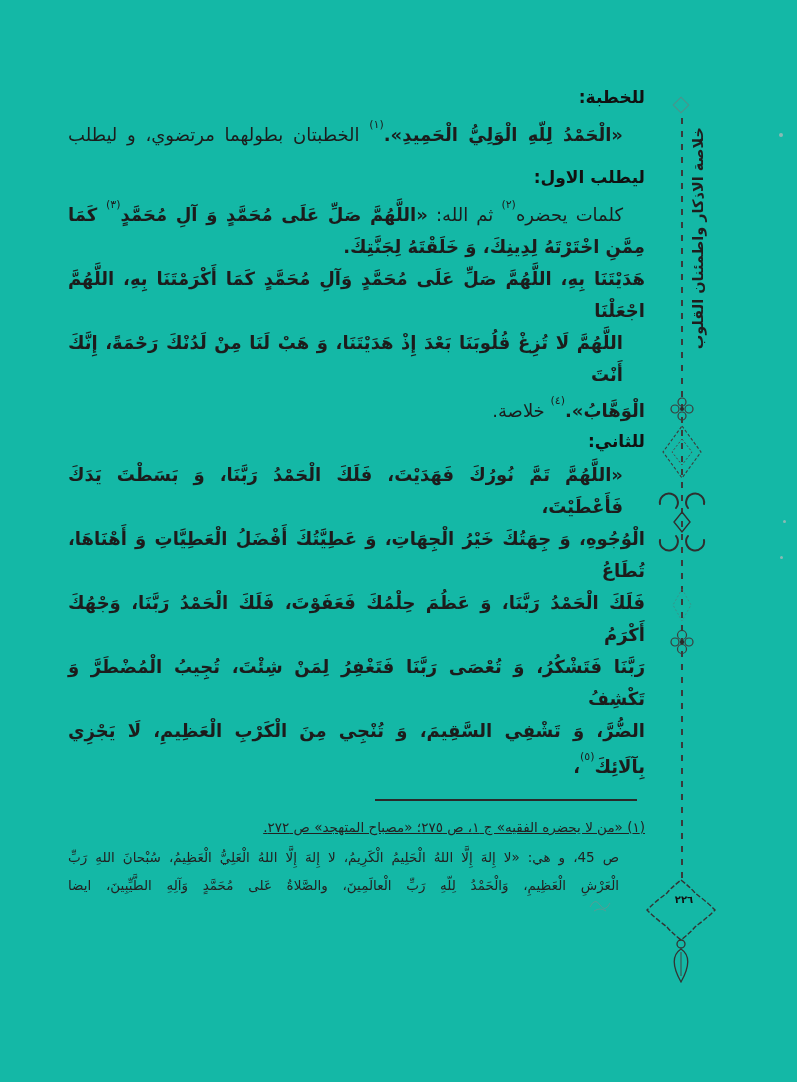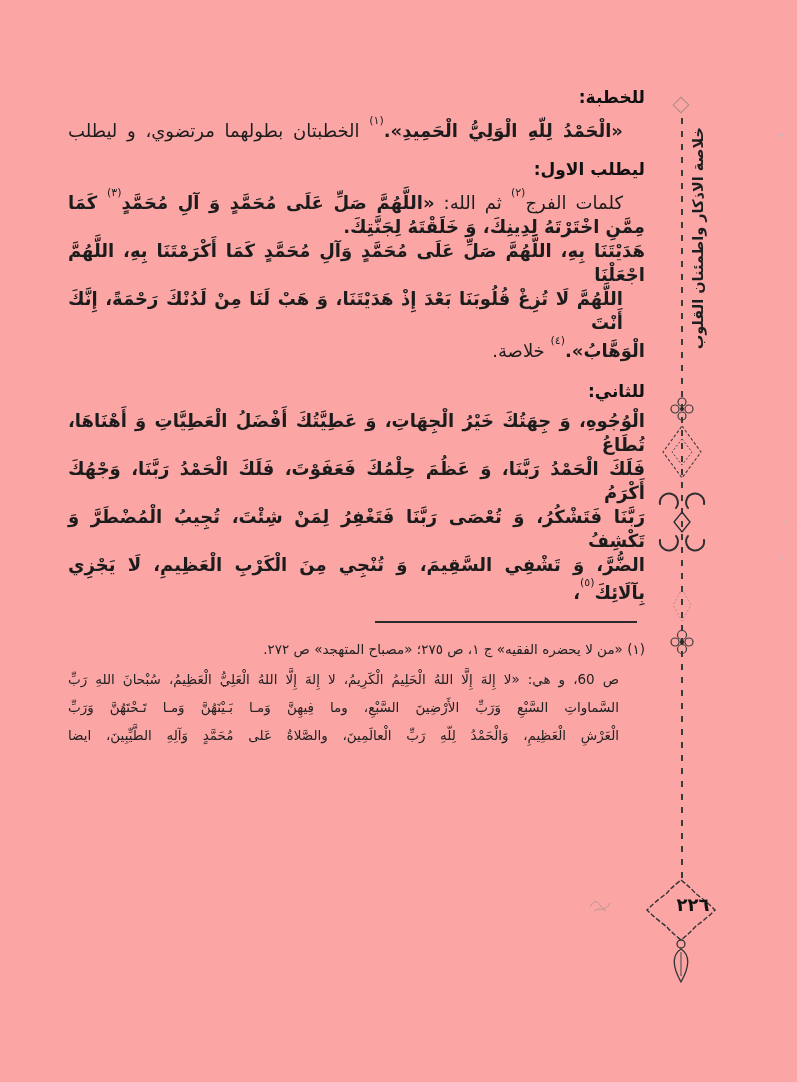--- a/index.html
+++ b/index.html
@@ -1,69 +1,69 @@
 <!DOCTYPE html>
 <html lang="ar" dir="rtl"><head>
 <meta charset="utf-8">
 <style>
   html,body{margin:0;padding:0;background:#e8e8e8;}
   #page{
-    position:relative;width:797px;height:1082px;background:#fca5a5;
+    position:relative;width:797px;height:1082px;background:#14b8a6;
     margin:0 auto;overflow:hidden;direction:rtl;
     font-family:"DejaVu Sans",sans-serif;color:#1c1c1c;
   }
   
   .main{position:absolute;top:85px;right:152px;width:577px;}
   .sec-heading{
     font-size:17px;font-weight:700;line-height:24px;color:#111;
     text-align:right;margin:0 0 6px 0;
   }
   .h-gap{margin-top:14px;}
-  .h-gap-sm{margin-top:16px;}
+  .h-gap-sm{margin-top:2px;}
   .bl{ 
-    font-size:18px;line-height:24px;white-space:normal;
+    font-size:18px;line-height:32px;white-space:normal;
     text-align:justify;text-align-last:justify;
   }
   .bl.last{text-align-last:right;}
   .indent{padding-right:22px;}
   .b{font-weight:700;}
   sup.fnm{
     font-size:11px;font-weight:400;position:relative;top:-6px;
     letter-spacing:-1px;
   }
   
   .fn-sep{
     height:0;border-top:2px solid #2a2a2a;width:262px;
     margin:16px 8px 12px auto;
   }
   .footnotes{font-size:13.5px;line-height:28px;color:#222;}
   .fl{text-align:justify;text-align-last:justify;}
-  .fl.last,.fl.single{text-align:center;text-align-last:right;}
+  .fl.last,.fl.single{text-align:center;text-align-last:right;text-decoration:underline;}
   .fl.cont{padding-right:26px;}
   .fn-item{margin-bottom:2px;}
   
   .m-rule{
     position:absolute;left:681px;top:118px;width:2px;height:762px;
     background:repeating-linear-gradient(180deg,#3a3a3a 0 6px,transparent 6px 13px);
   }
   .m-title{
     position:absolute;left:687px;top:287px;width:160px;height:22px;
     transform:rotate(-90deg);transform-origin:0 0;
     font-size:14.5px;font-weight:700;color:#1e1e1e;
     text-align:right;white-space:nowrap;line-height:22px;
   }
   .sparkle{
     position:absolute;left:675px;top:99px;width:10px;height:10px;
     border:1px solid #777;transform:rotate(45deg);opacity:.6;
   }
   .orn{position:absolute;}
   .cartouche{position:absolute;left:645px;top:878px;width:72px;height:64px;}
   .cartouche .num{
-    position:absolute;left:12px;top:16px;width:72px;text-align:center;
-    font-size:18px;font-weight:700;color:#111;letter-spacing:2px;
+    position:absolute;left:3px;top:16px;width:72px;text-align:center;
+    font-size:10px;font-weight:700;color:#111;letter-spacing:2px;
   }
   .pendant{position:absolute;left:668px;top:938px;width:26px;height:46px;}
   .speck{position:absolute;background:#bbb;border-radius:50%;opacity:.7;}
 </style>
 </head>
 <body>
 
 <div id="page">
 
   <div class="main">
@@ -71,51 +71,51 @@
     <div class="sec-heading">للخطبة:</div>
     <div>
       <div class="bl indent">
         <span class="b">«الْحَمْدُ لِلّهِ الْوَلِيُّ الْحَمِيدِ».</span><sup class="fnm">(١)</sup><span> الخطبتان بطولهما مرتضوي، و ليطلب</span>
       </div>
     </div>
 
     <div class="sec-heading h-gap">ليطلب الاول:</div>
     <div>
       <div class="bl indent">
-        <span>كلمات الفرج</span><sup class="fnm">(٢)</sup><span> ثم الله: </span><span class="b">«اللَّهُمَّ صَلِّ عَلَى مُحَمَّدٍ وَ آلِ مُحَمَّدٍ</span><sup class="fnm">(٣)</sup><span class="b"> كَمَا</span>
+        <span>كلمات يحضره</span><sup class="fnm">(٢)</sup><span> ثم الله: </span><span class="b">«اللَّهُمَّ صَلِّ عَلَى مُحَمَّدٍ وَ آلِ مُحَمَّدٍ</span><sup class="fnm">(٣)</sup><span class="b"> كَمَا</span>
       </div>
       <div class="bl b last">مِمَّنِ اخْتَرْتَهُ لِدِينِكَ، وَ خَلَقْتَهُ لِجَنَّتِكَ.</div>
       <div class="bl b">هَدَيْتَنَا بِهِ، اللَّهُمَّ صَلِّ عَلَى مُحَمَّدٍ وَآلِ مُحَمَّدٍ كَمَا أَكْرَمْتَنَا بِهِ، اللَّهُمَّ اجْعَلْنَا</div>
     </div>
     <div>
       <div class="bl b indent">اللَّهُمَّ لَا تُزِغْ قُلُوبَنَا بَعْدَ إِذْ هَدَيْتَنَا، وَ هَبْ لَنَا مِنْ لَدُنْكَ رَحْمَةً، إِنَّكَ أَنْتَ</div>
       <div class="bl last">
         <span class="b">الْوَهَّابُ».</span><sup class="fnm">(٤)</sup><span> خلاصة.</span>
       </div>
     </div>
 
     <div class="sec-heading h-gap-sm">للثاني:</div>
     <div>
+      <div class="bl b indent">«اللَّهُمَّ تَمَّ نُورُكَ فَهَدَيْتَ، فَلَكَ الْحَمْدُ رَبَّنَا، وَ بَسَطْتَ يَدَكَ فَأَعْطَيْتَ،</div>
       <div class="bl b">الْوُجُوهِ، وَ جِهَتُكَ خَيْرُ الْجِهَاتِ، وَ عَطِيَّتُكَ أَفْضَلُ الْعَطِيَّاتِ وَ أَهْنَاهَا، تُطَاعُ</div>
       <div class="bl b">فَلَكَ الْحَمْدُ رَبَّنَا، وَ عَظُمَ حِلْمُكَ فَعَفَوْتَ، فَلَكَ الْحَمْدُ رَبَّنَا، وَجْهُكَ أَكْرَمُ</div>
       <div class="bl b">رَبَّنَا فَتَشْكُرُ، وَ تُعْصَى رَبَّنَا فَتَغْفِرُ لِمَنْ شِئْتَ، تُجِيبُ الْمُضْطَرَّ وَ تَكْشِفُ</div>
       <div class="bl">
         <span class="b">الضُّرَّ، وَ تَشْفِي السَّقِيمَ، وَ تُنْجِي مِنَ الْكَرْبِ الْعَظِيمِ، لَا يَجْزِي بِآلَائِكَ</span><sup class="fnm">(٥)</sup><span class="b">،</span>
       </div>
     </div>
 
     <div class="fn-sep"></div>
 
     <div class="footnotes">
       <div class="fn-item">
         <div class="fl single">(١) «من لا يحضره الفقيه» ج ١، ص ٢٧٥؛ «مصباح المتهجد» ص ٢٧٢.</div>
       </div>
       <div class="fn-item">
-        <div class="fl cont">ص 60، و هي: «لا إِلهَ إِلَّا اللهُ الْحَلِيمُ الْكَرِيمُ، لا إِلهَ إِلَّا اللهُ الْعَلِيُّ الْعَظِيمُ، سُبْحانَ اللهِ رَبِّ</div>
-        <div class="fl cont">السَّماواتِ السَّبْعِ وَرَبِّ الأَرْضِينَ السَّبْعِ، وما فِيهِنَّ وَمـا بَـيْنَهُنَّ وَمـا تَـحْتَهُنَّ وَرَبِّ</div>
+        <div class="fl cont">ص 45، و هي: «لا إِلهَ إِلَّا اللهُ الْحَلِيمُ الْكَرِيمُ، لا إِلهَ إِلَّا اللهُ الْعَلِيُّ الْعَظِيمُ، سُبْحانَ اللهِ رَبِّ</div>
         <div class="fl cont">الْعَرْشِ الْعَظِيمِ، وَالْحَمْدُ لِلّهِ رَبِّ الْعالَمِينَ، والصَّلاةُ عَلى مُحَمَّدٍ وَآلِهِ الطَّيِّبِينَ، ايضا</div>
 
       </div>
 
     </div>
   </div>
 
   <div class="sparkle"></div>
   <div class="m-rule"></div>
 

